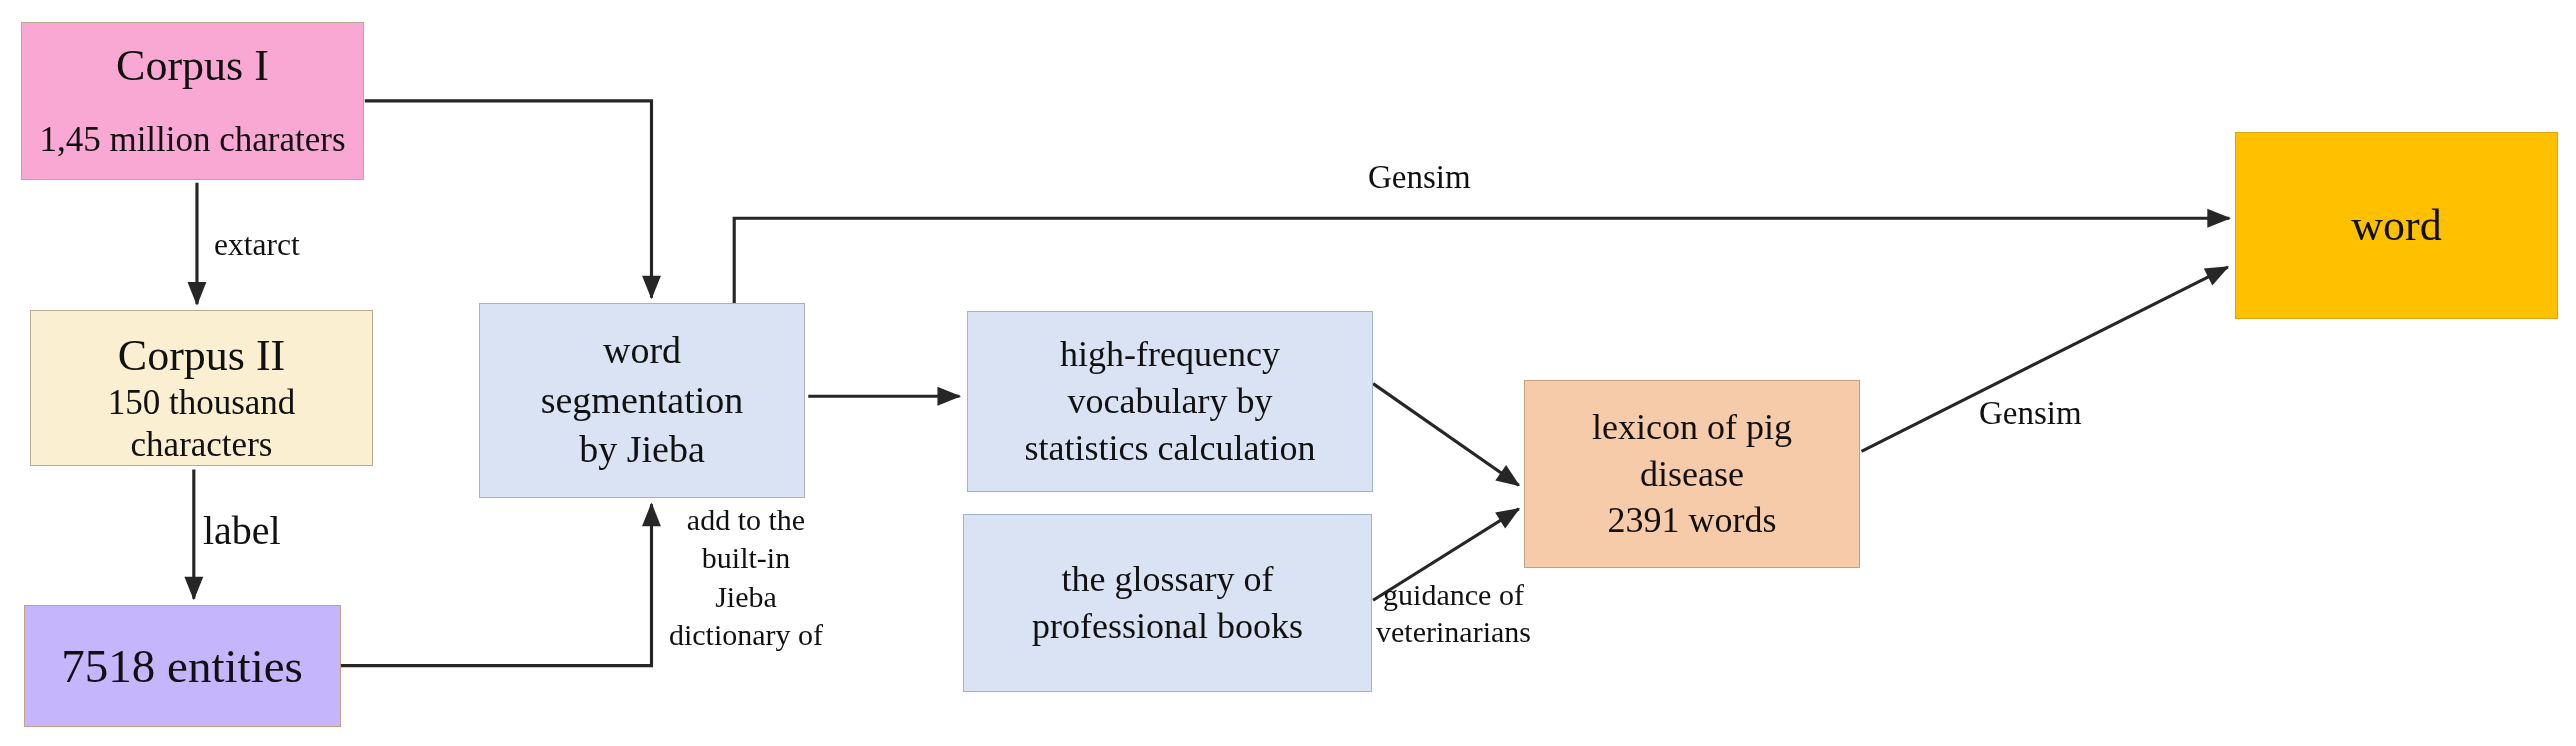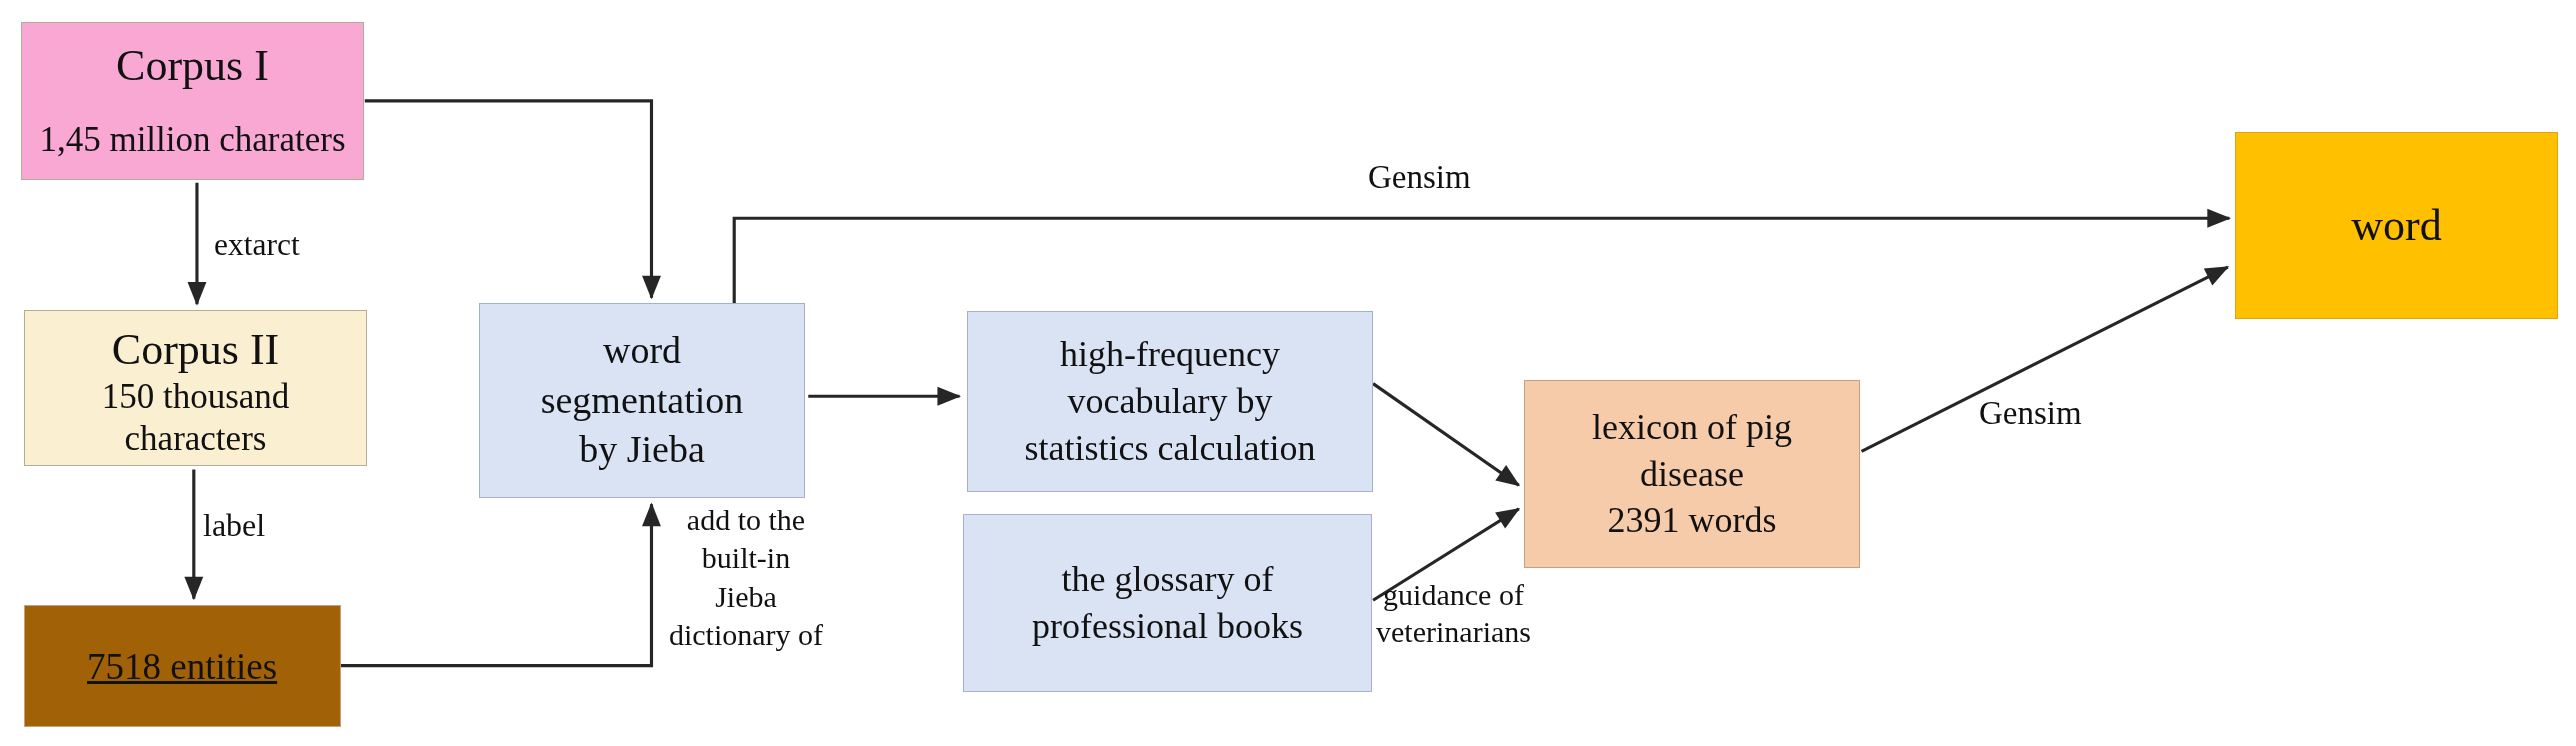--- a/index.html
+++ b/index.html
@@ -13,30 +13,30 @@
   }
   #edges{position:absolute;left:0;top:0;width:2576px;height:746px;z-index:1;}
   .node{
     position:absolute;box-sizing:border-box;z-index:2;
     display:flex;flex-direction:column;align-items:center;justify-content:center;
     text-align:center;
   }
   .node .big{font-size:44px;line-height:1.15;}
   .node .sub{font-size:35px;line-height:1.2;}
   #node-corpus1{left:21px;top:22px;width:343px;height:158px;background:#f9a8d4;border:1.6px solid #b5ac92;justify-content:space-around;padding:4.7px 0;}
-  #node-corpus2{left:24px;top:310px;width:343px;height:156px;background:#FAEFD1;border:1.6px solid #b5ac92;justify-content:space-around;padding:14px 0;}
-  #node-entities{left:23.6px;top:605px;width:317px;height:122px;background:#a16207;border:1.6px solid #c7a081;font-size:37px;text-decoration:underline;}
+  #node-corpus2{left:30px;top:310px;width:343px;height:156px;background:#FAEFD1;border:1.6px solid #b5ac92;justify-content:space-around;padding:20px 0;}
+  #node-entities{left:23.6px;top:605px;width:317px;height:122px;background:#c4b5fd;border:1.6px solid #c7a081;font-size:47px;}
   #node-wordseg{left:479px;top:303px;width:326px;height:195px;background:#DAE3F3;border:1.6px solid #a3b2cb;font-size:38px;line-height:1.3;}
   #node-highfreq{left:967px;top:311px;width:406px;height:181px;background:#DAE3F3;border:1.6px solid #a3b2cb;font-size:36px;line-height:1.3;}
   #node-glossary{left:963px;top:514px;width:409px;height:178px;background:#DAE3F3;border:1.6px solid #a3b2cb;font-size:36px;line-height:1.3;}
   #node-lexicon{left:1524px;top:380px;width:336px;height:188px;background:#F6CBA9;border:1.6px solid #c7a081;font-size:36px;line-height:1.3;font-family:Liberation Serif, serif;}
   #node-wordemb{left:2235px;top:132px;width:323px;height:187px;background:#FFC000;border:1.6px solid #d9a512;font-size:44px;line-height:1.45;}
   .lbl{position:absolute;z-index:3;font-family:"Liberation Serif", serif;color:#111111;}
   #lbl-extract{left:214px;top:227px;font-size:31.5px;}
-  #lbl-label{left:203px;top:507px;font-size:32px;}
+  #lbl-label{left:203px;top:507px;font-size:40px;}
   #lbl-adddict{left:643px;top:501px;width:206px;text-align:center;font-size:30px;line-height:1.28;}
   #lbl-gensim-top{left:1368px;top:159px;font-size:33px;}
   #lbl-guidance{left:1333px;top:577px;width:241px;text-align:center;font-size:30px;line-height:1.22;}
   #lbl-gensim-bottom{left:1979px;top:395px;font-size:33px;}
 </style>
 </head>
 <body>
 
 <div id="canvas">
 

